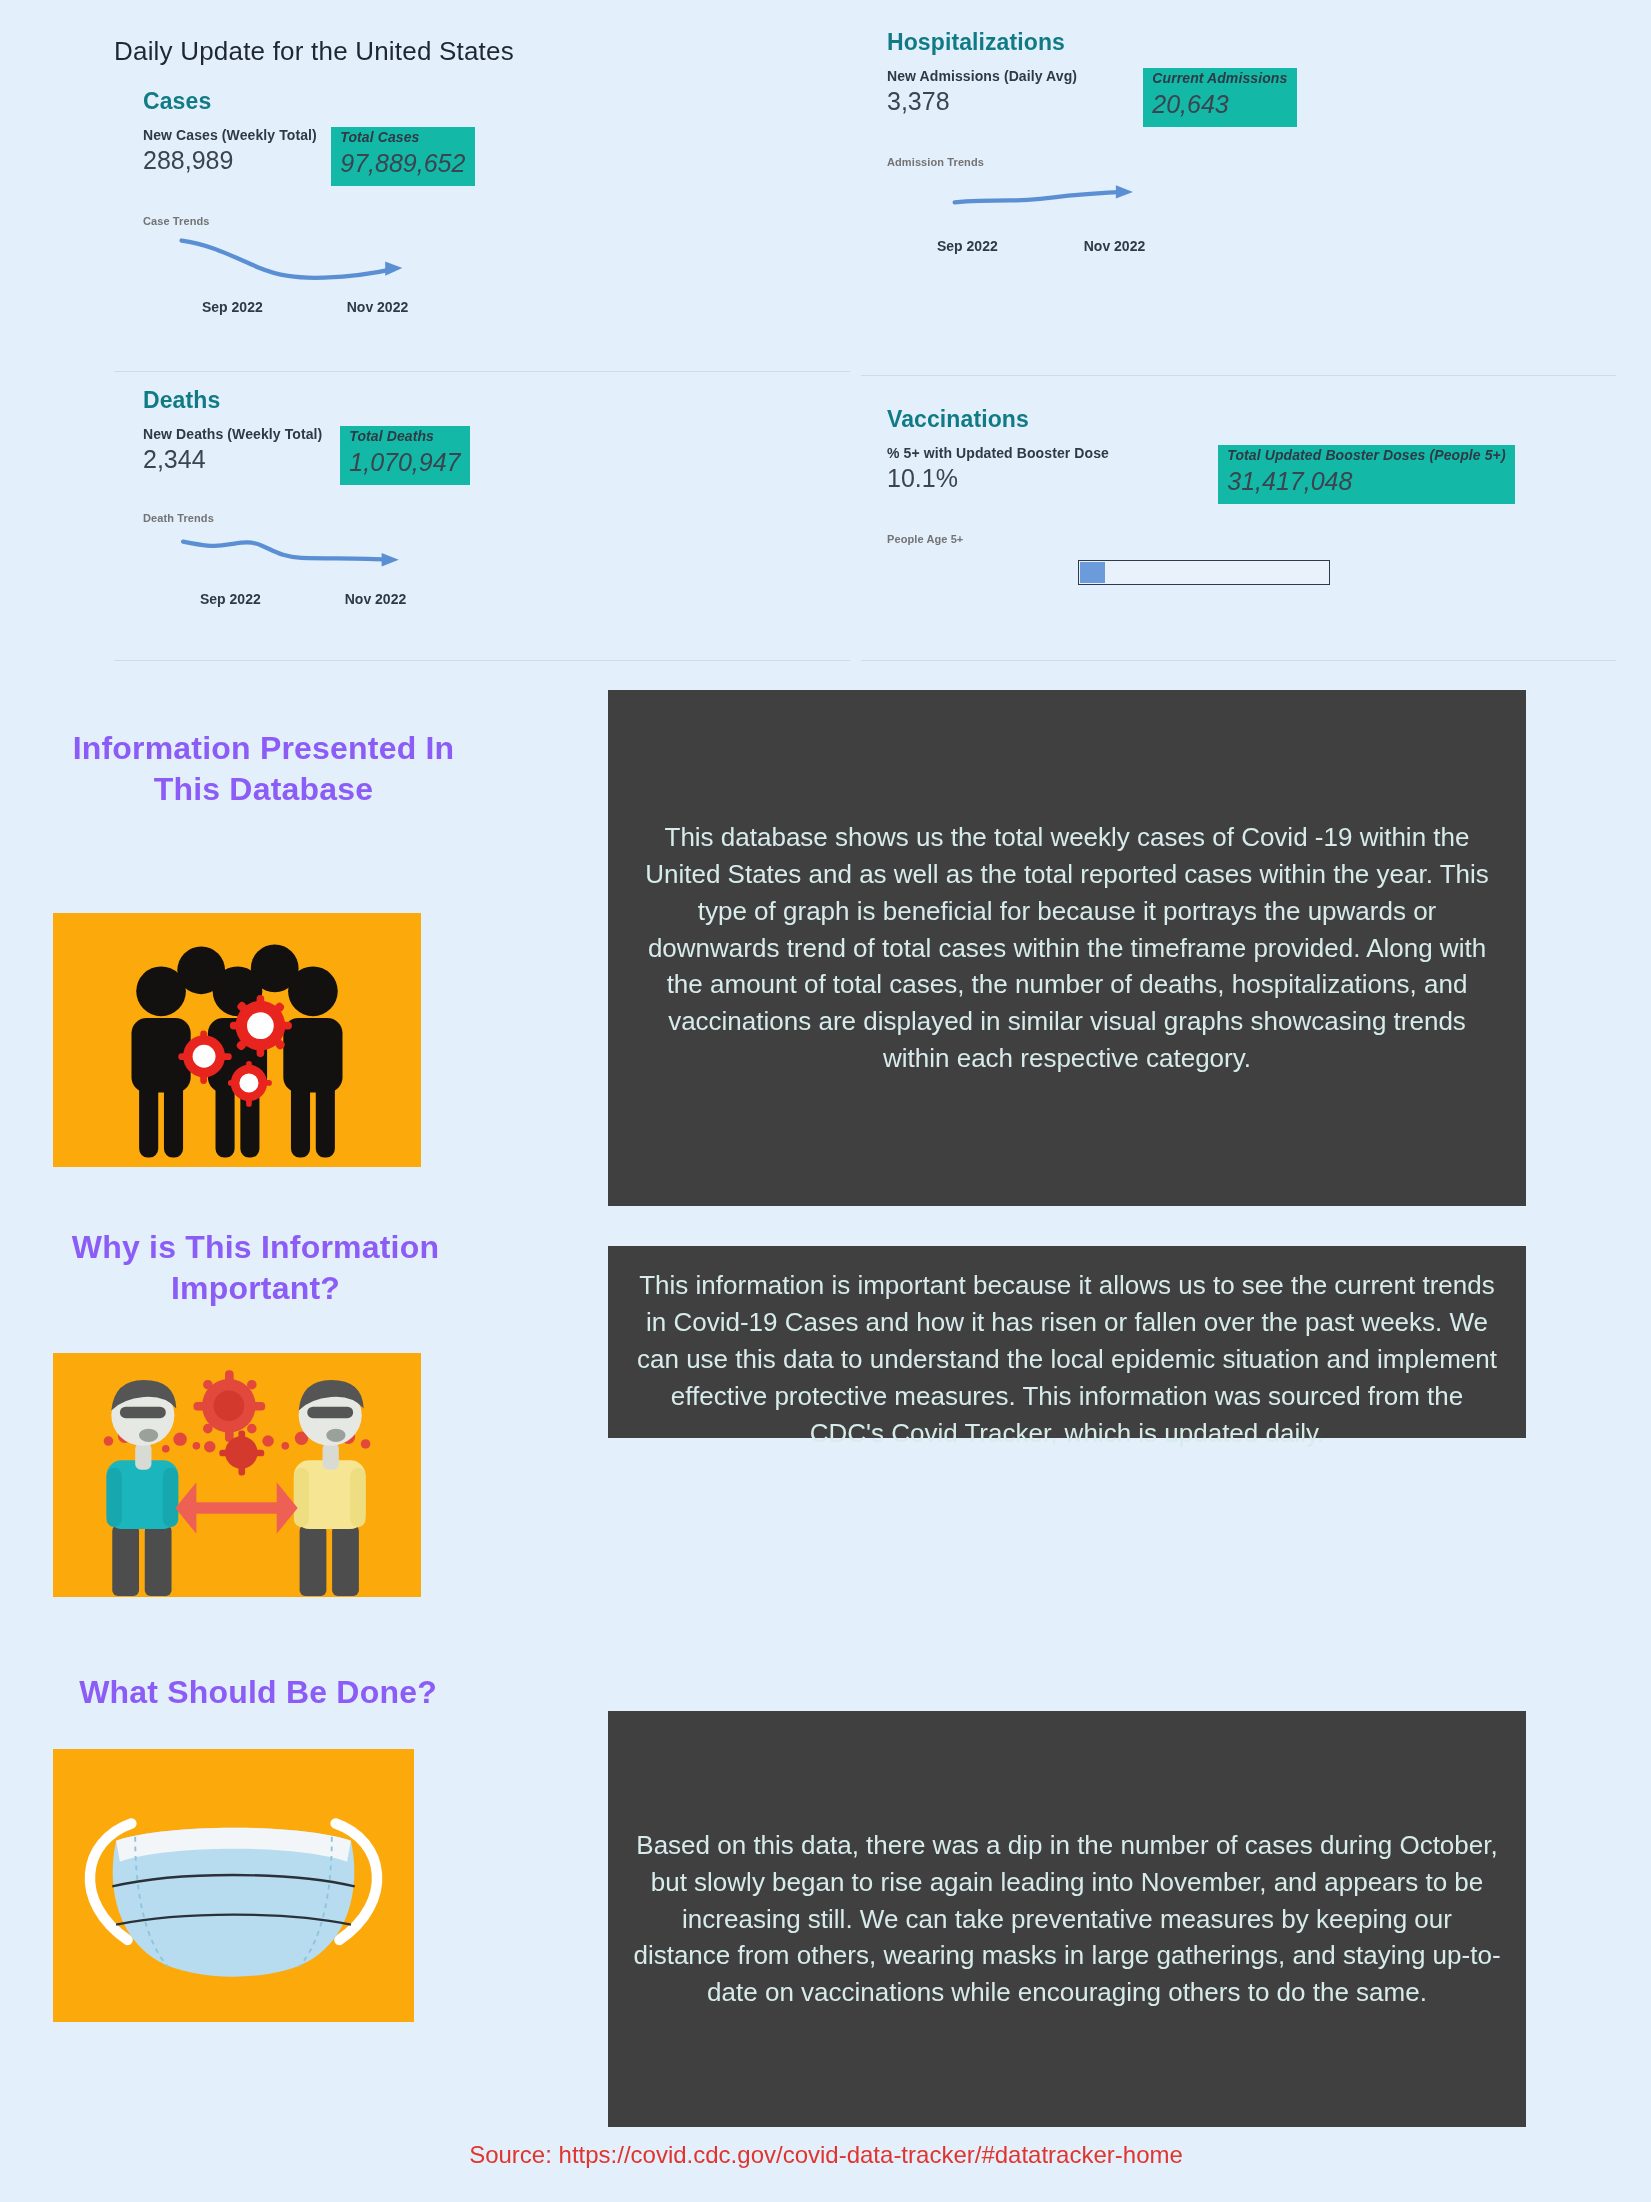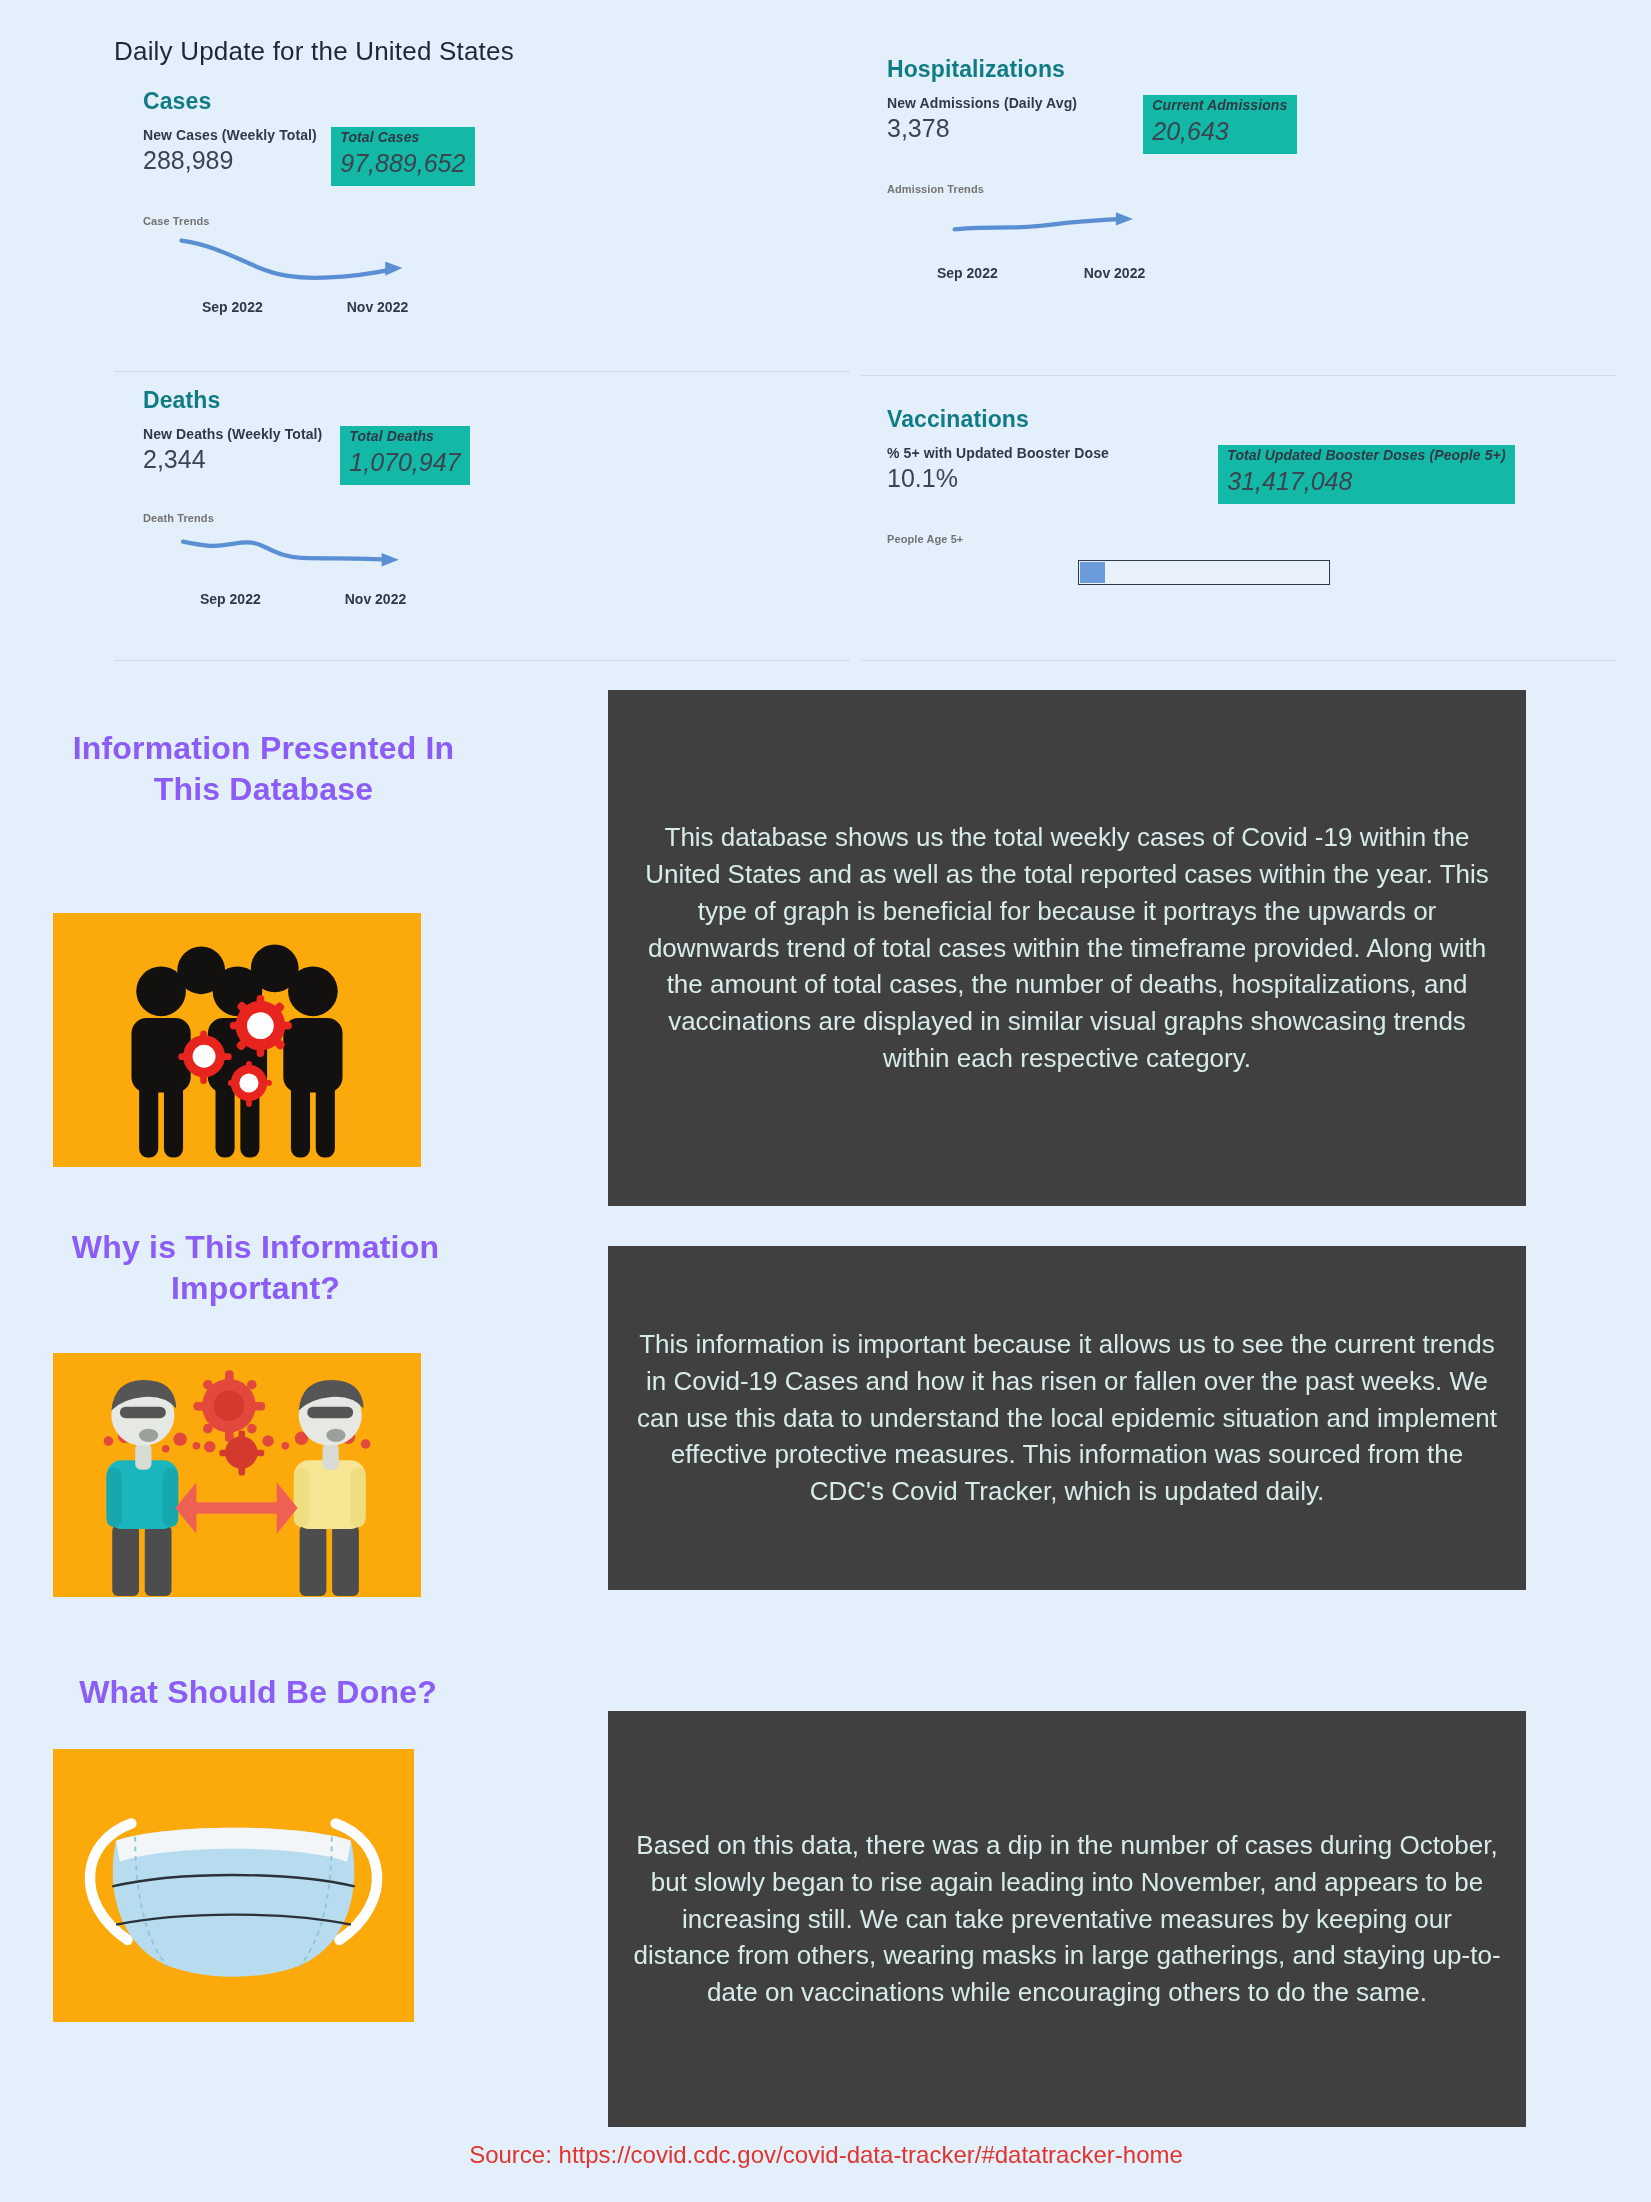--- a/index.html
+++ b/index.html
@@ -90,21 +90,21 @@
         <path d="M40,10 C70,14 92,26 120,38 C142,47 160,50 190,49 C215,48 240,45 262,40" fill="none" stroke="#5b8fd4" stroke-width="4.5" stroke-linecap="round"></path>
         <path d="M254,32 L272,39 L254,47 Z" fill="#5b8fd4"></path>
       </svg>
     </div>
     <div class="axis" style="margin-top:5.7px;">
       <span style="margin-left:59px;">Sep 2022</span>
       <span style="margin-left:84px;">Nov 2022</span>
     </div>
   </div>
 
-  <div class="quad" style="left:871px;top:29px;width:535px;margin-top:27px;">
+  <div class="quad" style="left:871px;top:29px;width:535px;">
     <div class="sec-head">Hospitalizations</div>
     <div class="metric-row">
       <div class="metric" style="width:250px;">
         <div class="lbl">New Admissions (Daily Avg)</div>
         <div class="val">3,378</div>
       </div>
       <div class="metric shade">
         <div class="lbl">Current Admissions</div>
         <div class="val">20,643</div>
       </div>
@@ -308,21 +308,21 @@
       </g>
 
       <g fill="#ef6054">
         <rect x="146" y="156" width="92" height="12" rx="3"></rect>
         <path d="M150,135 L150,189 L128,162 Z"></path>
         <path d="M234,135 L234,189 L256,162 Z"></path>
       </g>
     </svg>
   </div>
 
-  <div class="teal-box" style="position:absolute;left:608px;top:585px;width:918px;height:344px;display:flex;align-items:center;justify-content:center;">
+  <div class="teal-box" style="position:absolute;left:608px;top:585px;width:918px;height:192px;display:flex;justify-content:center;">
     <span>This information is important because it allows us to see the current trends in Covid-19 Cases and how it has risen or fallen over the past weeks.  We can use this data to understand the local epidemic situation and implement effective protective measures. This information was sourced from the CDC's Covid Tracker, which is updated daily.</span>
   </div>
 
   <div class="orange-head" style="position:absolute;left:0px;top:1011px;width:516px;">What Should Be Done?</div>
 
   <div class="img-box" style="position:absolute;left:53px;top:1088px;width:361px;height:273px;">
     <svg width="361" height="273" viewBox="0 0 378 286">
       <rect width="378" height="286" fill="#fca90b"></rect>
 
       <path d="M78,200 C20,160 30,96 82,78" fill="none" stroke="#ffffff" stroke-width="11" stroke-linecap="round"></path>

